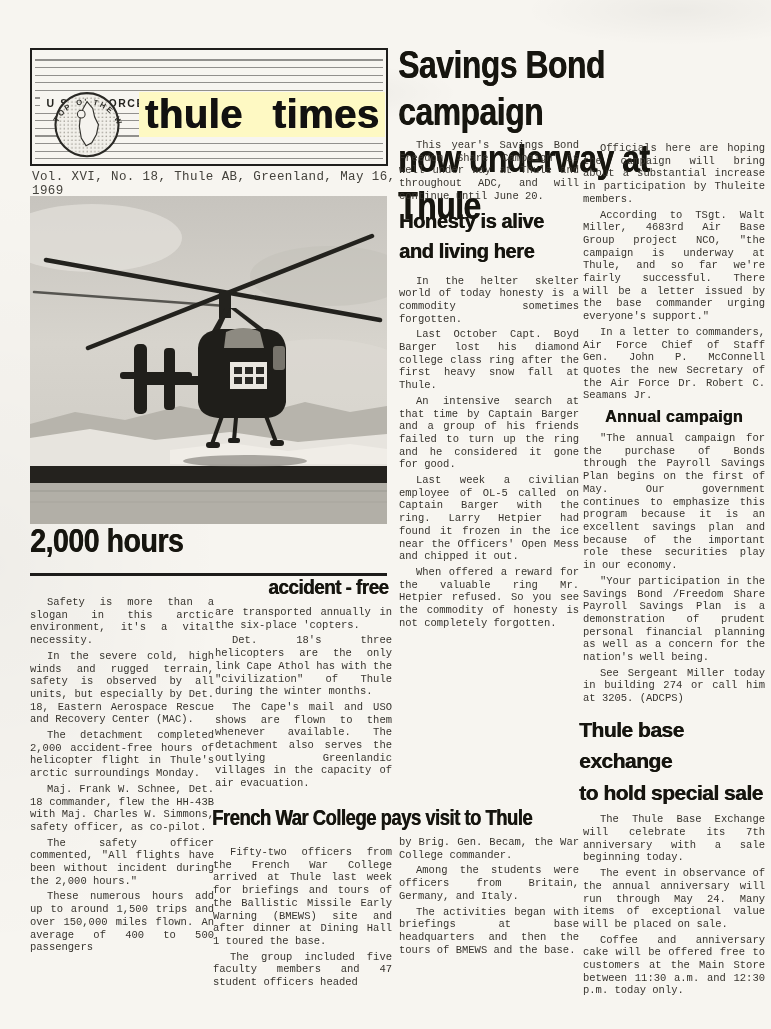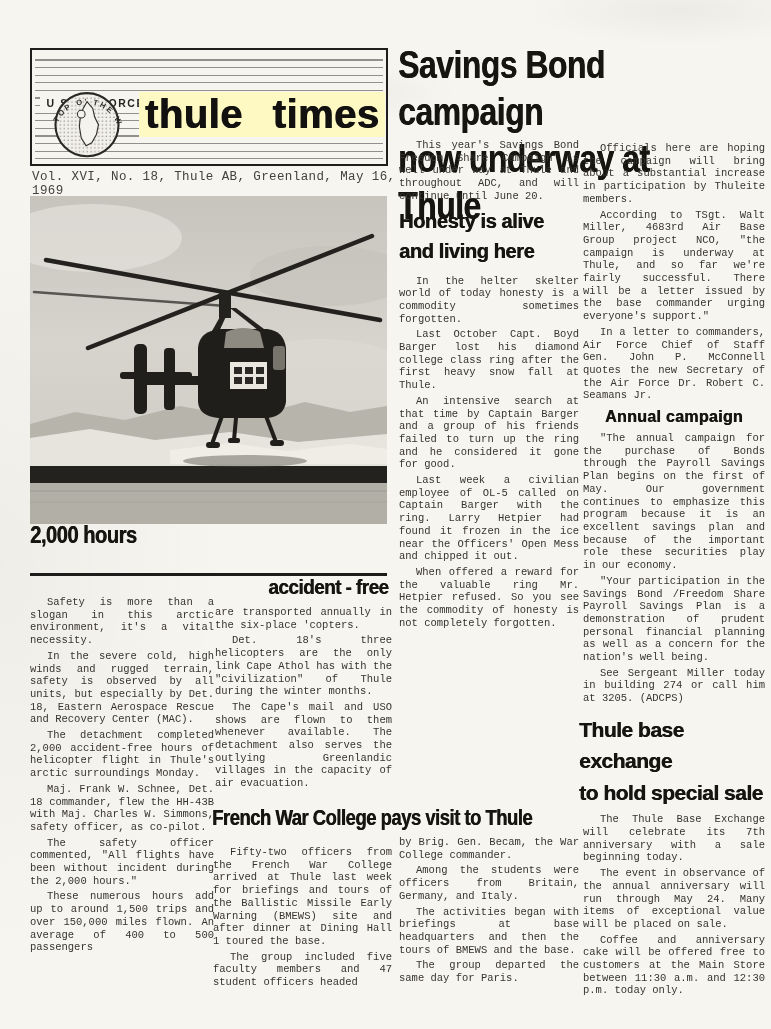--- a/index.html
+++ b/index.html
@@ -53,21 +53,21 @@
   .photo svg { display:block; width:100%; height:100%; }
 
   
   .headline { font-weight:700; color:#16150f; letter-spacing:-0.6px; }
   .headline .condense {
     display:inline-block; transform-origin:0 50%; white-space:pre-line;
     text-shadow:0.5px 0 0 currentColor;
   }
   .hl-savings { left:398px; top:42px; width:372px; font-size:38px; line-height:47px; }
   .hl-savings .condense { transform:scaleX(0.84); }
-  .hl-hours   { left:30px;  top:522px; font-size:24px; line-height:1.1;text-align:center; }
+  .hl-hours   { left:30px;  top:522px; font-size:34px; line-height:1.1;text-align:center; }
   .hl-hours   .condense { transform:scaleX(0.84); }
   .hl-rule    { left:30px; top:573px; width:357px; height:3px; background:#1d1c1a; }
   .hl-accident{ left:204px; top:575px; width:184px; font-size:21px; text-align:right; }
   .hl-accident .condense { transform:scaleX(0.9); transform-origin:100% 50%; }
   .hl-french  { left:212px; top:805px; width:384px; font-size:22px; white-space:nowrap; }
   .hl-french  .condense { transform:scaleX(0.84); white-space:nowrap; }
   .sub-honesty { font-size:20px; line-height:1.5; font-weight:700; color:#16150f;
                  letter-spacing:-0.4px; white-space:pre-line; margin:2px 0 9px 0;
                  text-shadow:0.5px 0 0 currentColor; }
   .sub-annual  { font-size:16px; font-weight:700; text-align:center; color:#16150f;
@@ -256,16 +256,15 @@
     <span class="condense">French War College pays visit to Thule</span>
   </div>
   <div class="abs fr-c1 body-text">
       <p>Fifty-two officers from the French War College arrived at Thule last week for briefings and tours of the Ballistic Missile Early Warning (BMEWS) site and after dinner at Dining Hall 1 toured the base.</p>
       <p>The group included five faculty members and 47 student officers headed</p>
     </div>
   <div class="abs fr-c2 body-text no-indent">
       <p>by Brig. Gen. Becam, the War College commander.</p>
       <p>Among the students were officers from Britain, Germany, and Italy.</p>
       <p>The activities began with briefings at base headquarters and then the tours of BMEWS and the base.</p>
-      <p>The group departed the same day for Paris.</p>
     </div>
 
 </div>
 
 </body></html>

